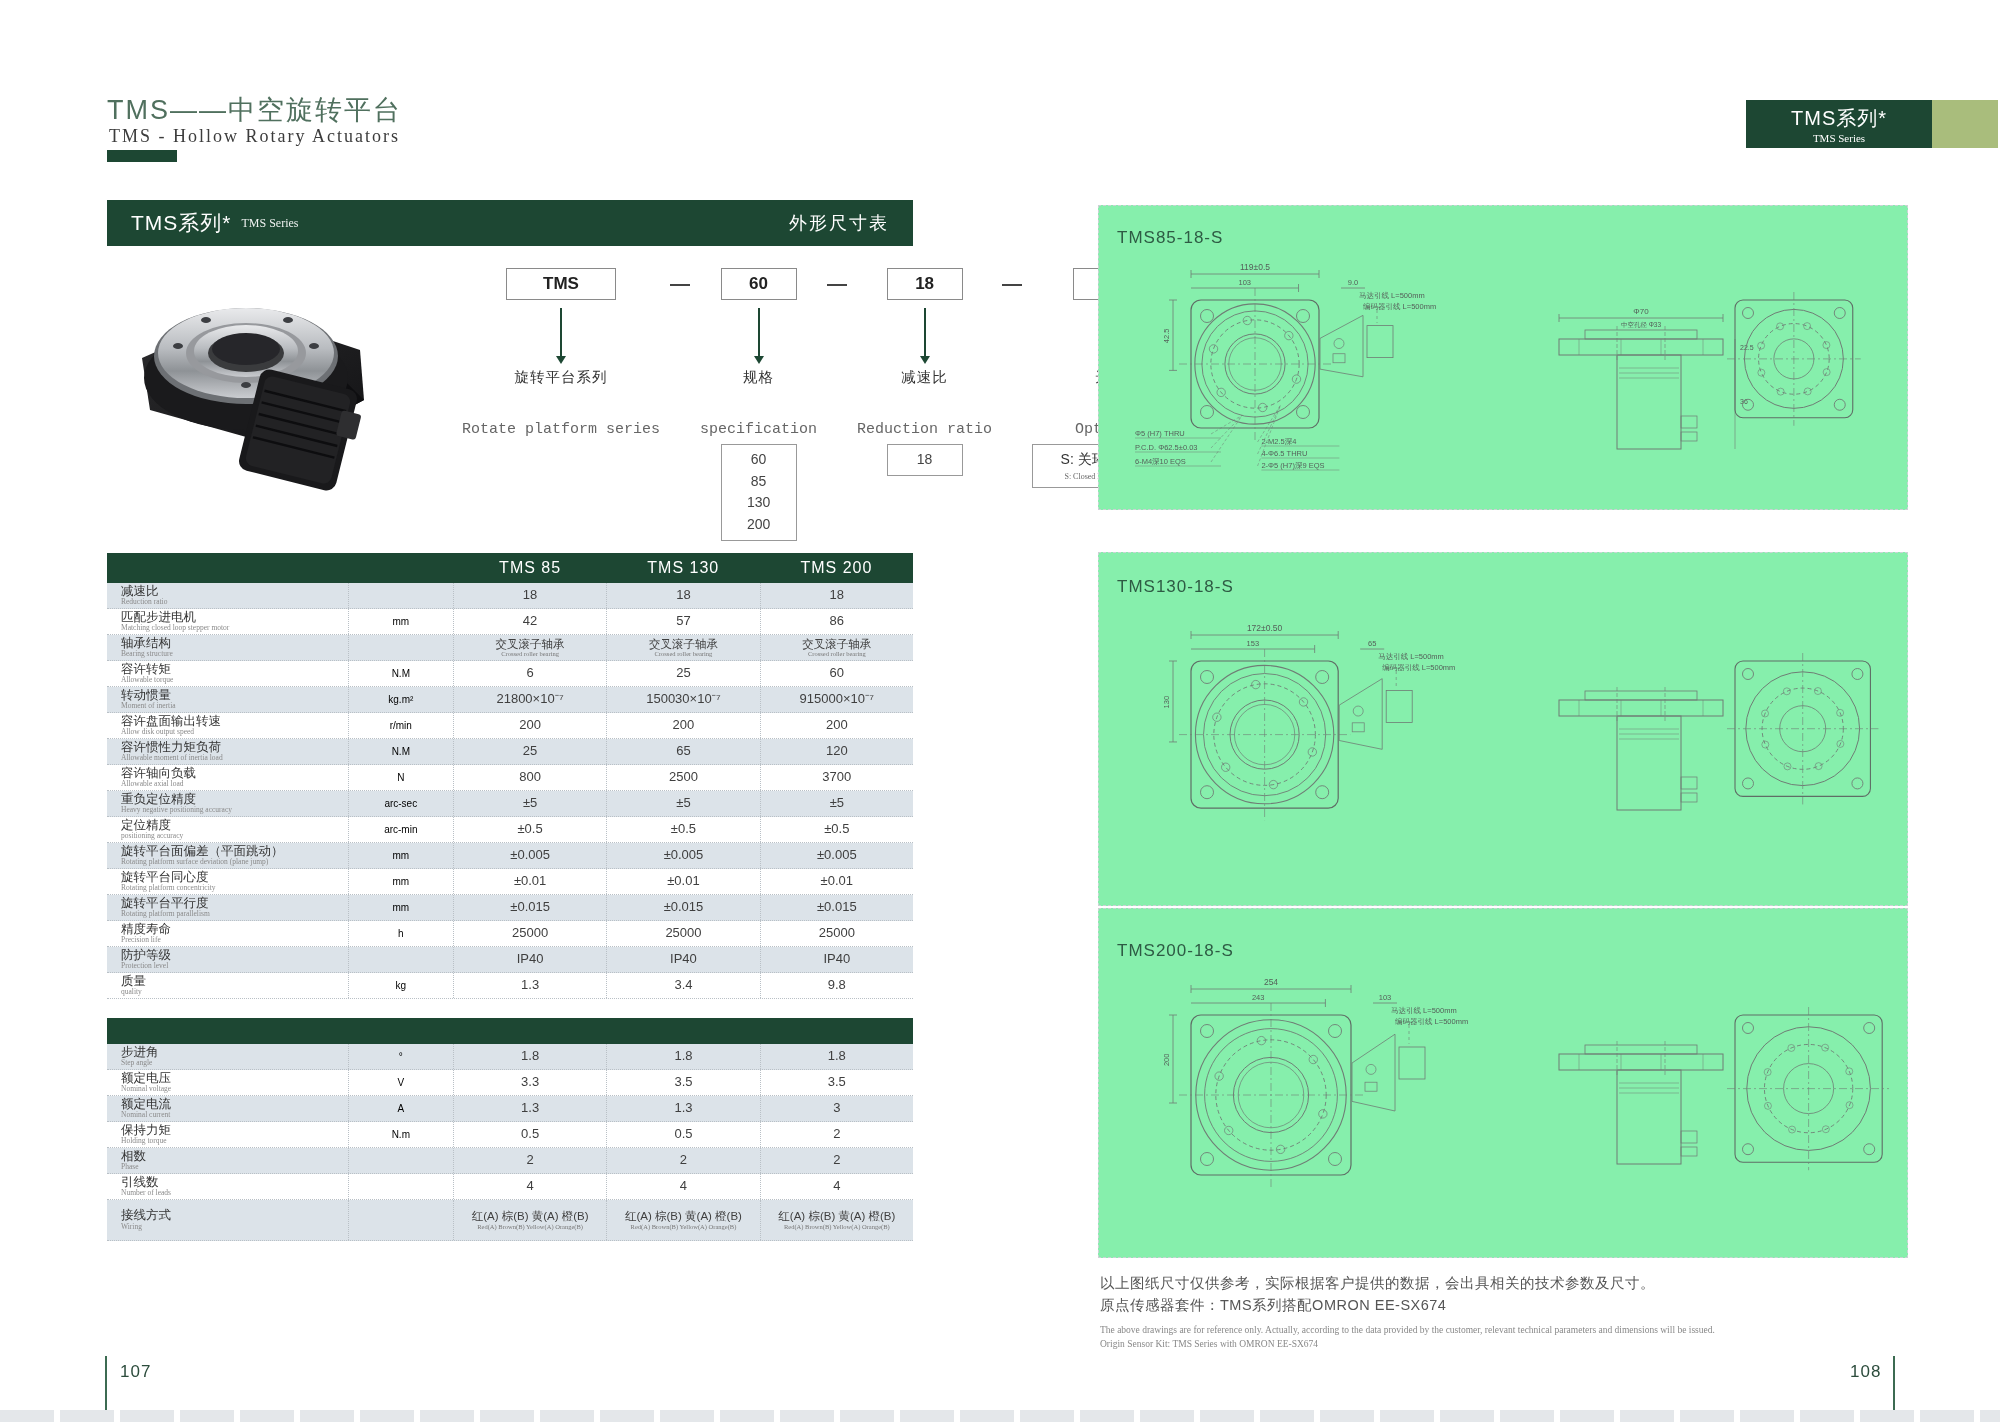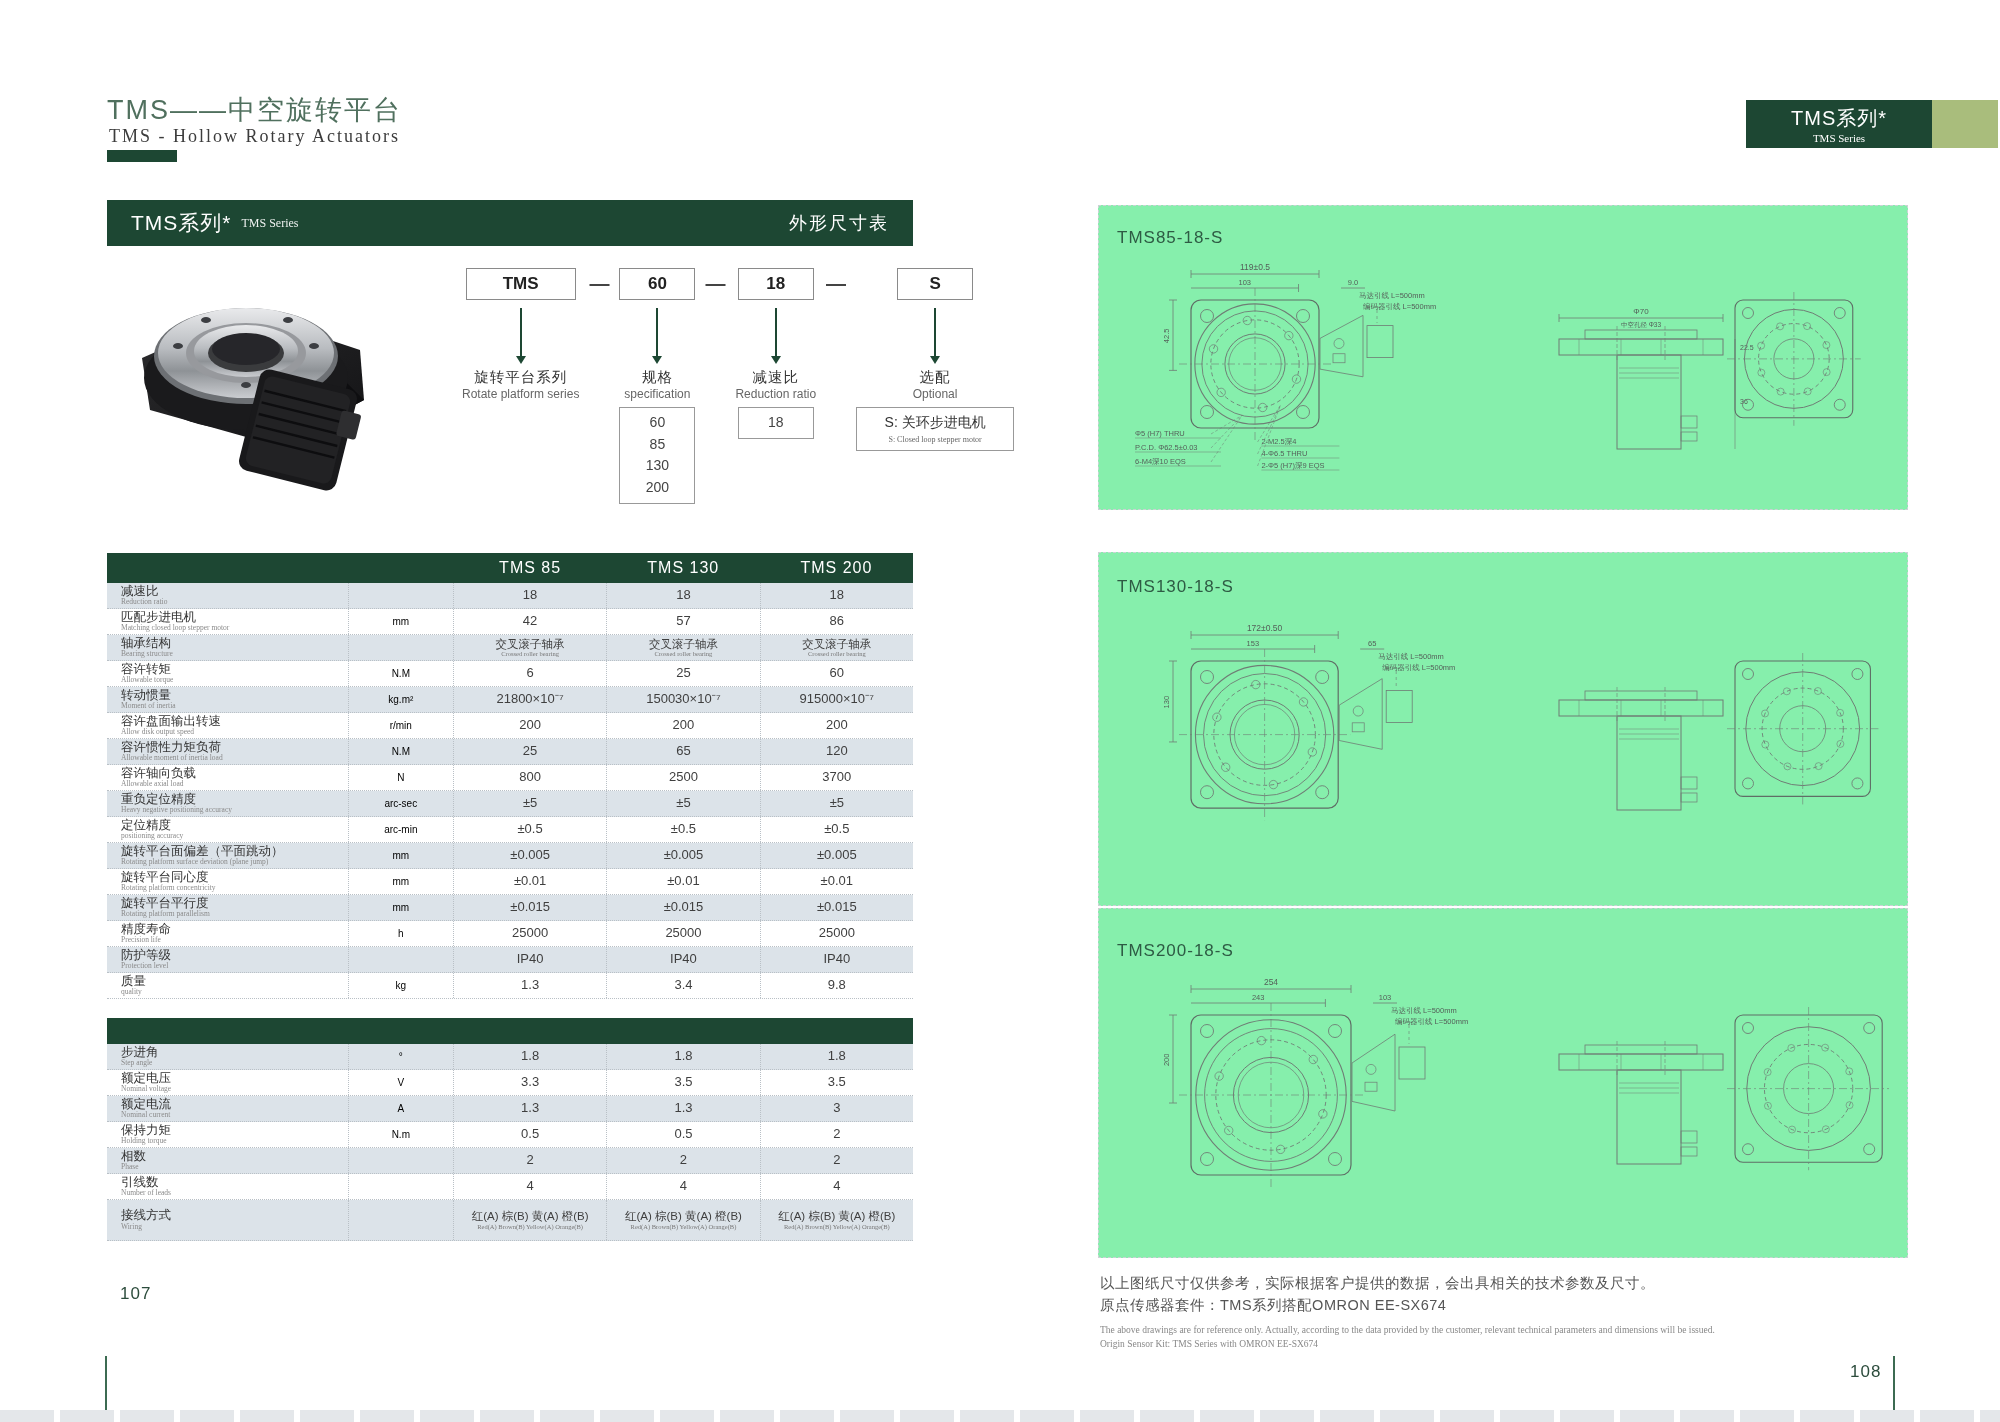--- a/index.html
+++ b/index.html
@@ -22,21 +22,21 @@
   
   .mcode{display:flex;align-items:flex-start;}
   .mcol{display:flex;flex-direction:column;align-items:center;}
   .mbox{border:1.5px solid #8a8a8a;background:#fff;font-weight:bold;font-size:17px;color:#222;
         display:flex;align-items:center;justify-content:center;height:30px;}
   .mdash{font-size:20px;color:#444;margin:4px 10px 0 10px;font-weight:bold;}
   .arrow{width:2px;background:#1d4733;margin-top:8px;}
   .ahead{width:0;height:0;border-left:5px solid transparent;border-right:5px solid transparent;
          border-top:8px solid #1d4733;}
   .leg-cn{font-size:14.5px;color:#333;margin-top:4px;letter-spacing:1px;white-space:nowrap;}
-  .leg-en{font-size:12px;color:#666;font-family:Liberation Sans, sans-serif;white-space:nowrap;}
+  .leg-en{font-size:15px;color:#666;font-family:Liberation Mono, monospace;white-space:nowrap;margin-top:34px;}
   .optbox{border:1px solid #999;margin-top:6px;padding:4px 8px;text-align:center;font-size:14px;color:#444;line-height:1.55;}
   .optbox .big{font-size:14px;color:#333;white-space:nowrap;}
   .optbox .small{font-size:8px;color:#666;font-family:"Liberation Serif",serif;white-space:nowrap;}
   .thead{background:#1d4733;color:#fff;display:flex;align-items:center;}
   .thead .h{text-align:center;font-size:16px;letter-spacing:1px;}
   .trow{display:flex;align-items:stretch;height:25px;border-bottom:1px dotted #b9c0c6;}
   .trow.shaded{background:#dce3e9;}
   .trow.tall{height:40px;}
   .c{display:flex;flex-direction:column;justify-content:center;min-width:0;}
   .w-label{width:30%;padding-left:14px;box-sizing:border-box;}
@@ -880,17 +880,17 @@
   </div>
 
   <div class="abs" style="left:1100px;top:1272px;width:820px;">
     <div class="fn-cn">以上图纸尺寸仅供参考，实际根据客户提供的数据，会出具相关的技术参数及尺寸。</div>
     <div class="fn-cn">原点传感器套件：TMS系列搭配OMRON EE-SX674</div>
     <div class="fn-en" style="margin-top:6px;">The above drawings are for reference only. Actually, according to the data provided by the customer, relevant technical parameters and dimensions will be issued.</div>
     <div class="fn-en">Origin Sensor Kit: TMS Series with OMRON EE-SX674</div>
   </div>
 
   <div class="abs cropline" style="left:105px;top:1356px;height:56px;"></div>
-  <div class="abs pagenum" style="left:120px;top:1284px;">107</div>
+  <div class="abs pagenum" style="left:120px;top:1362px;">107</div>
   <div class="abs cropline" style="left:1893px;top:1356px;height:56px;"></div>
   <div class="abs pagenum" style="left:1850px;top:1362px;">108</div>
   <div class="abs botstrip" style="left:0;top:1410px;width:2000px;height:12px;"></div>
 </div>
 
 </body></html>

